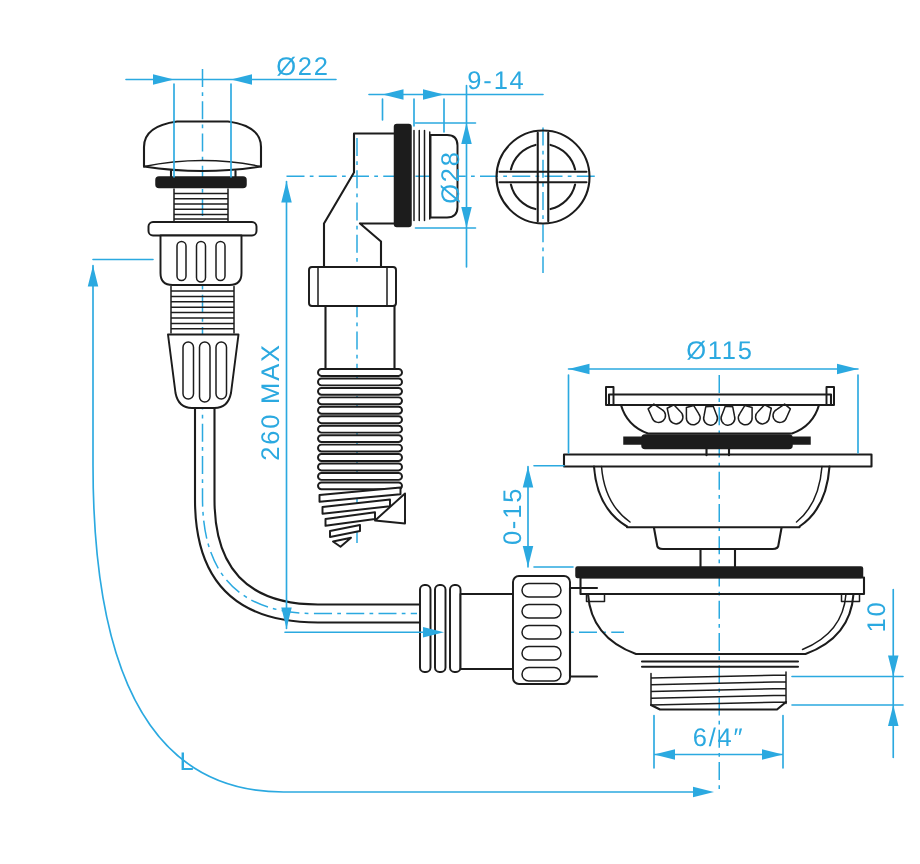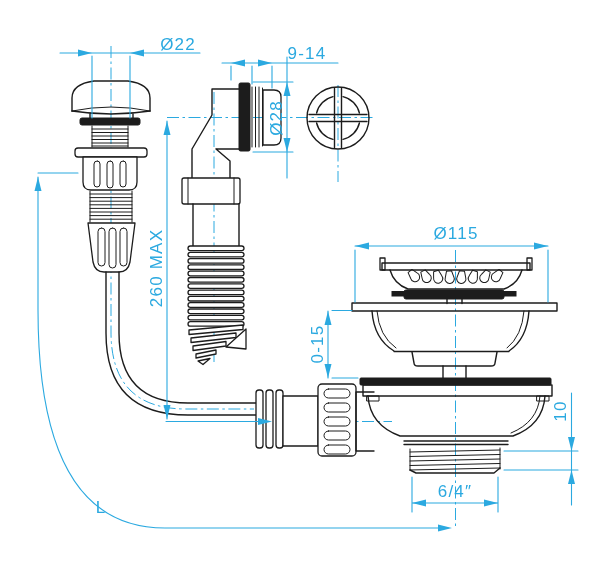--- a/index.html
+++ b/index.html
@@ -1,17 +1,17 @@
 <!DOCTYPE html>
 <html style="--dimension: #2BA9E0; --line: #1C1C1C; --background: #FFFFFF;"><head>
 <meta charset="utf-8">
 <style>
   :root { --dimension:#2BA9E0; --line:#1C1C1C; --background:#FFFFFF; }
   html,body { margin:0; padding:0; background:var(--background); }
-  .stage { width:489px; height:576px; position:relative; background:var(--background); }
+  .stage { width:489px; height:576px; position:relative; background:var(--background);padding-left:24px; }
   svg { display:block; }
   
   .bl  { stroke:var(--line); stroke-width:1.4; fill:none; stroke-linejoin:round; stroke-linecap:round; }
   .blt { stroke:var(--line); stroke-width:1;   fill:none; stroke-linejoin:round; stroke-linecap:round; }
   .blw { stroke:var(--line); stroke-width:1.3; fill:#fff; stroke-linejoin:round; }
   .blf { stroke:var(--line); stroke-width:1;   fill:var(--line); }
   
   .cy  { stroke:var(--dimension); stroke-width:1.1; fill:none; stroke-linecap:round; }
   .cyd { stroke:var(--dimension); stroke-width:1;   fill:none; stroke-dasharray:12 3.5 2.5 3.5; }
   .cyf { fill:var(--dimension); stroke:none; }

